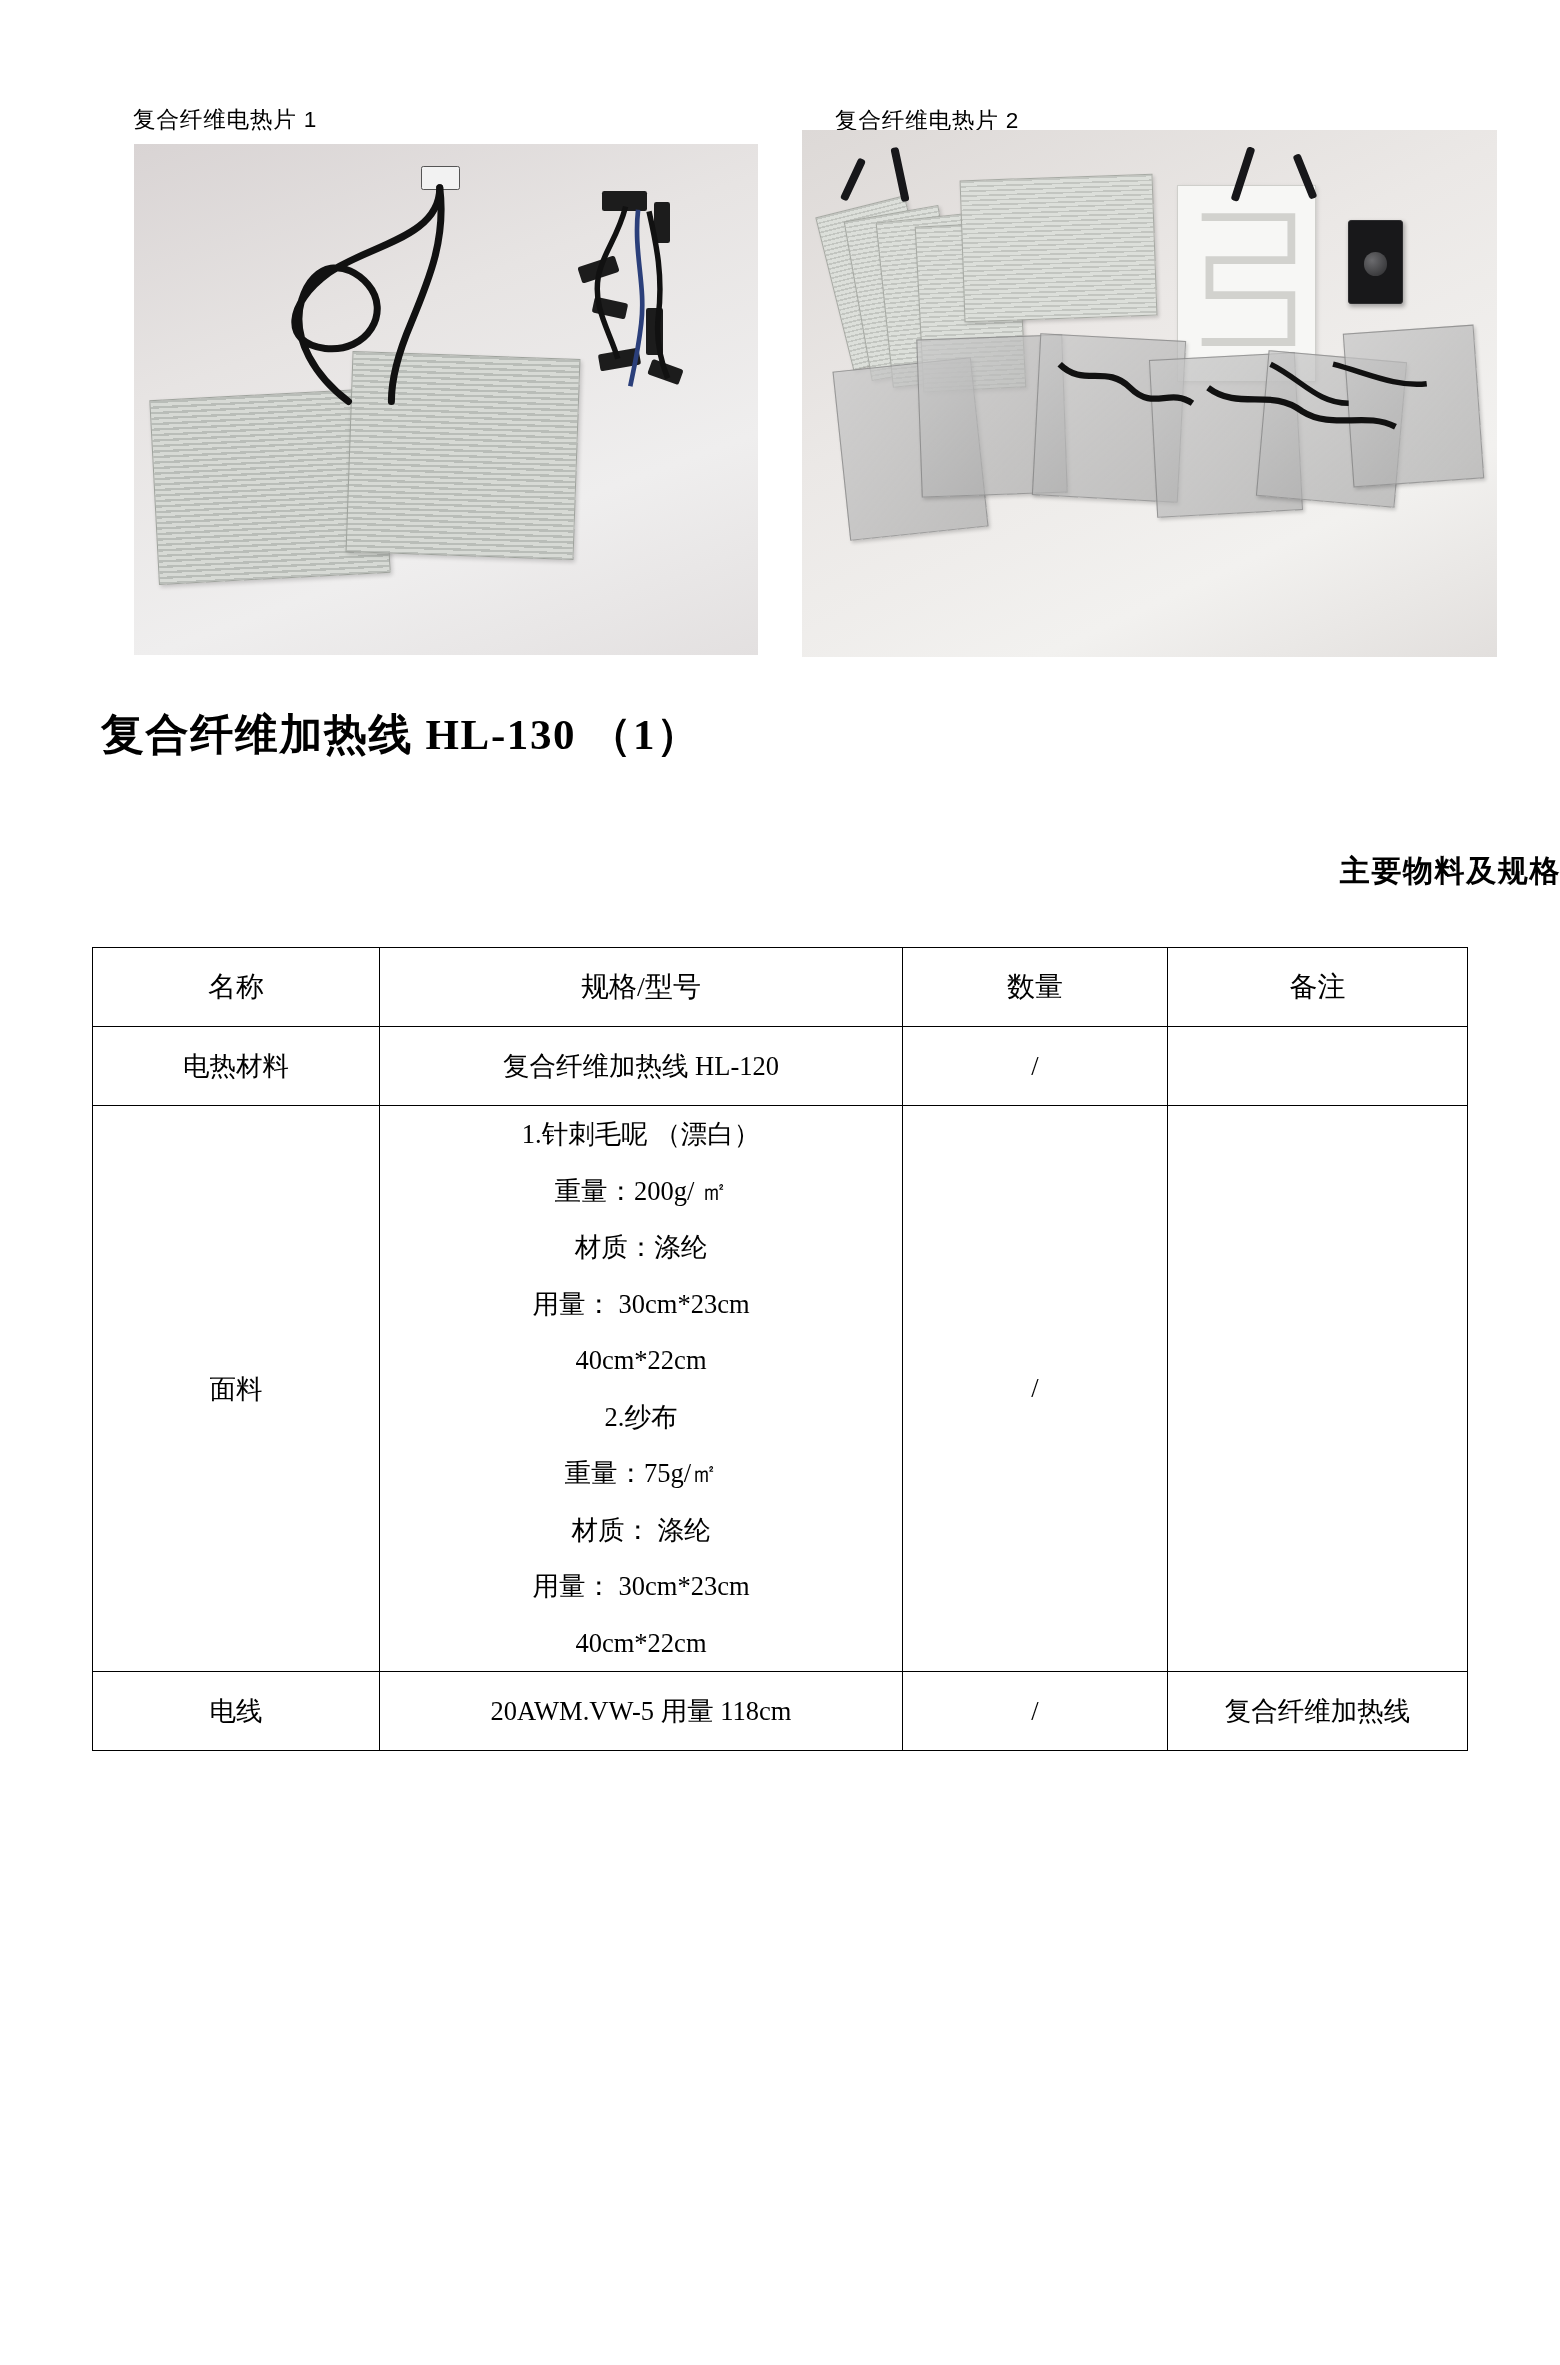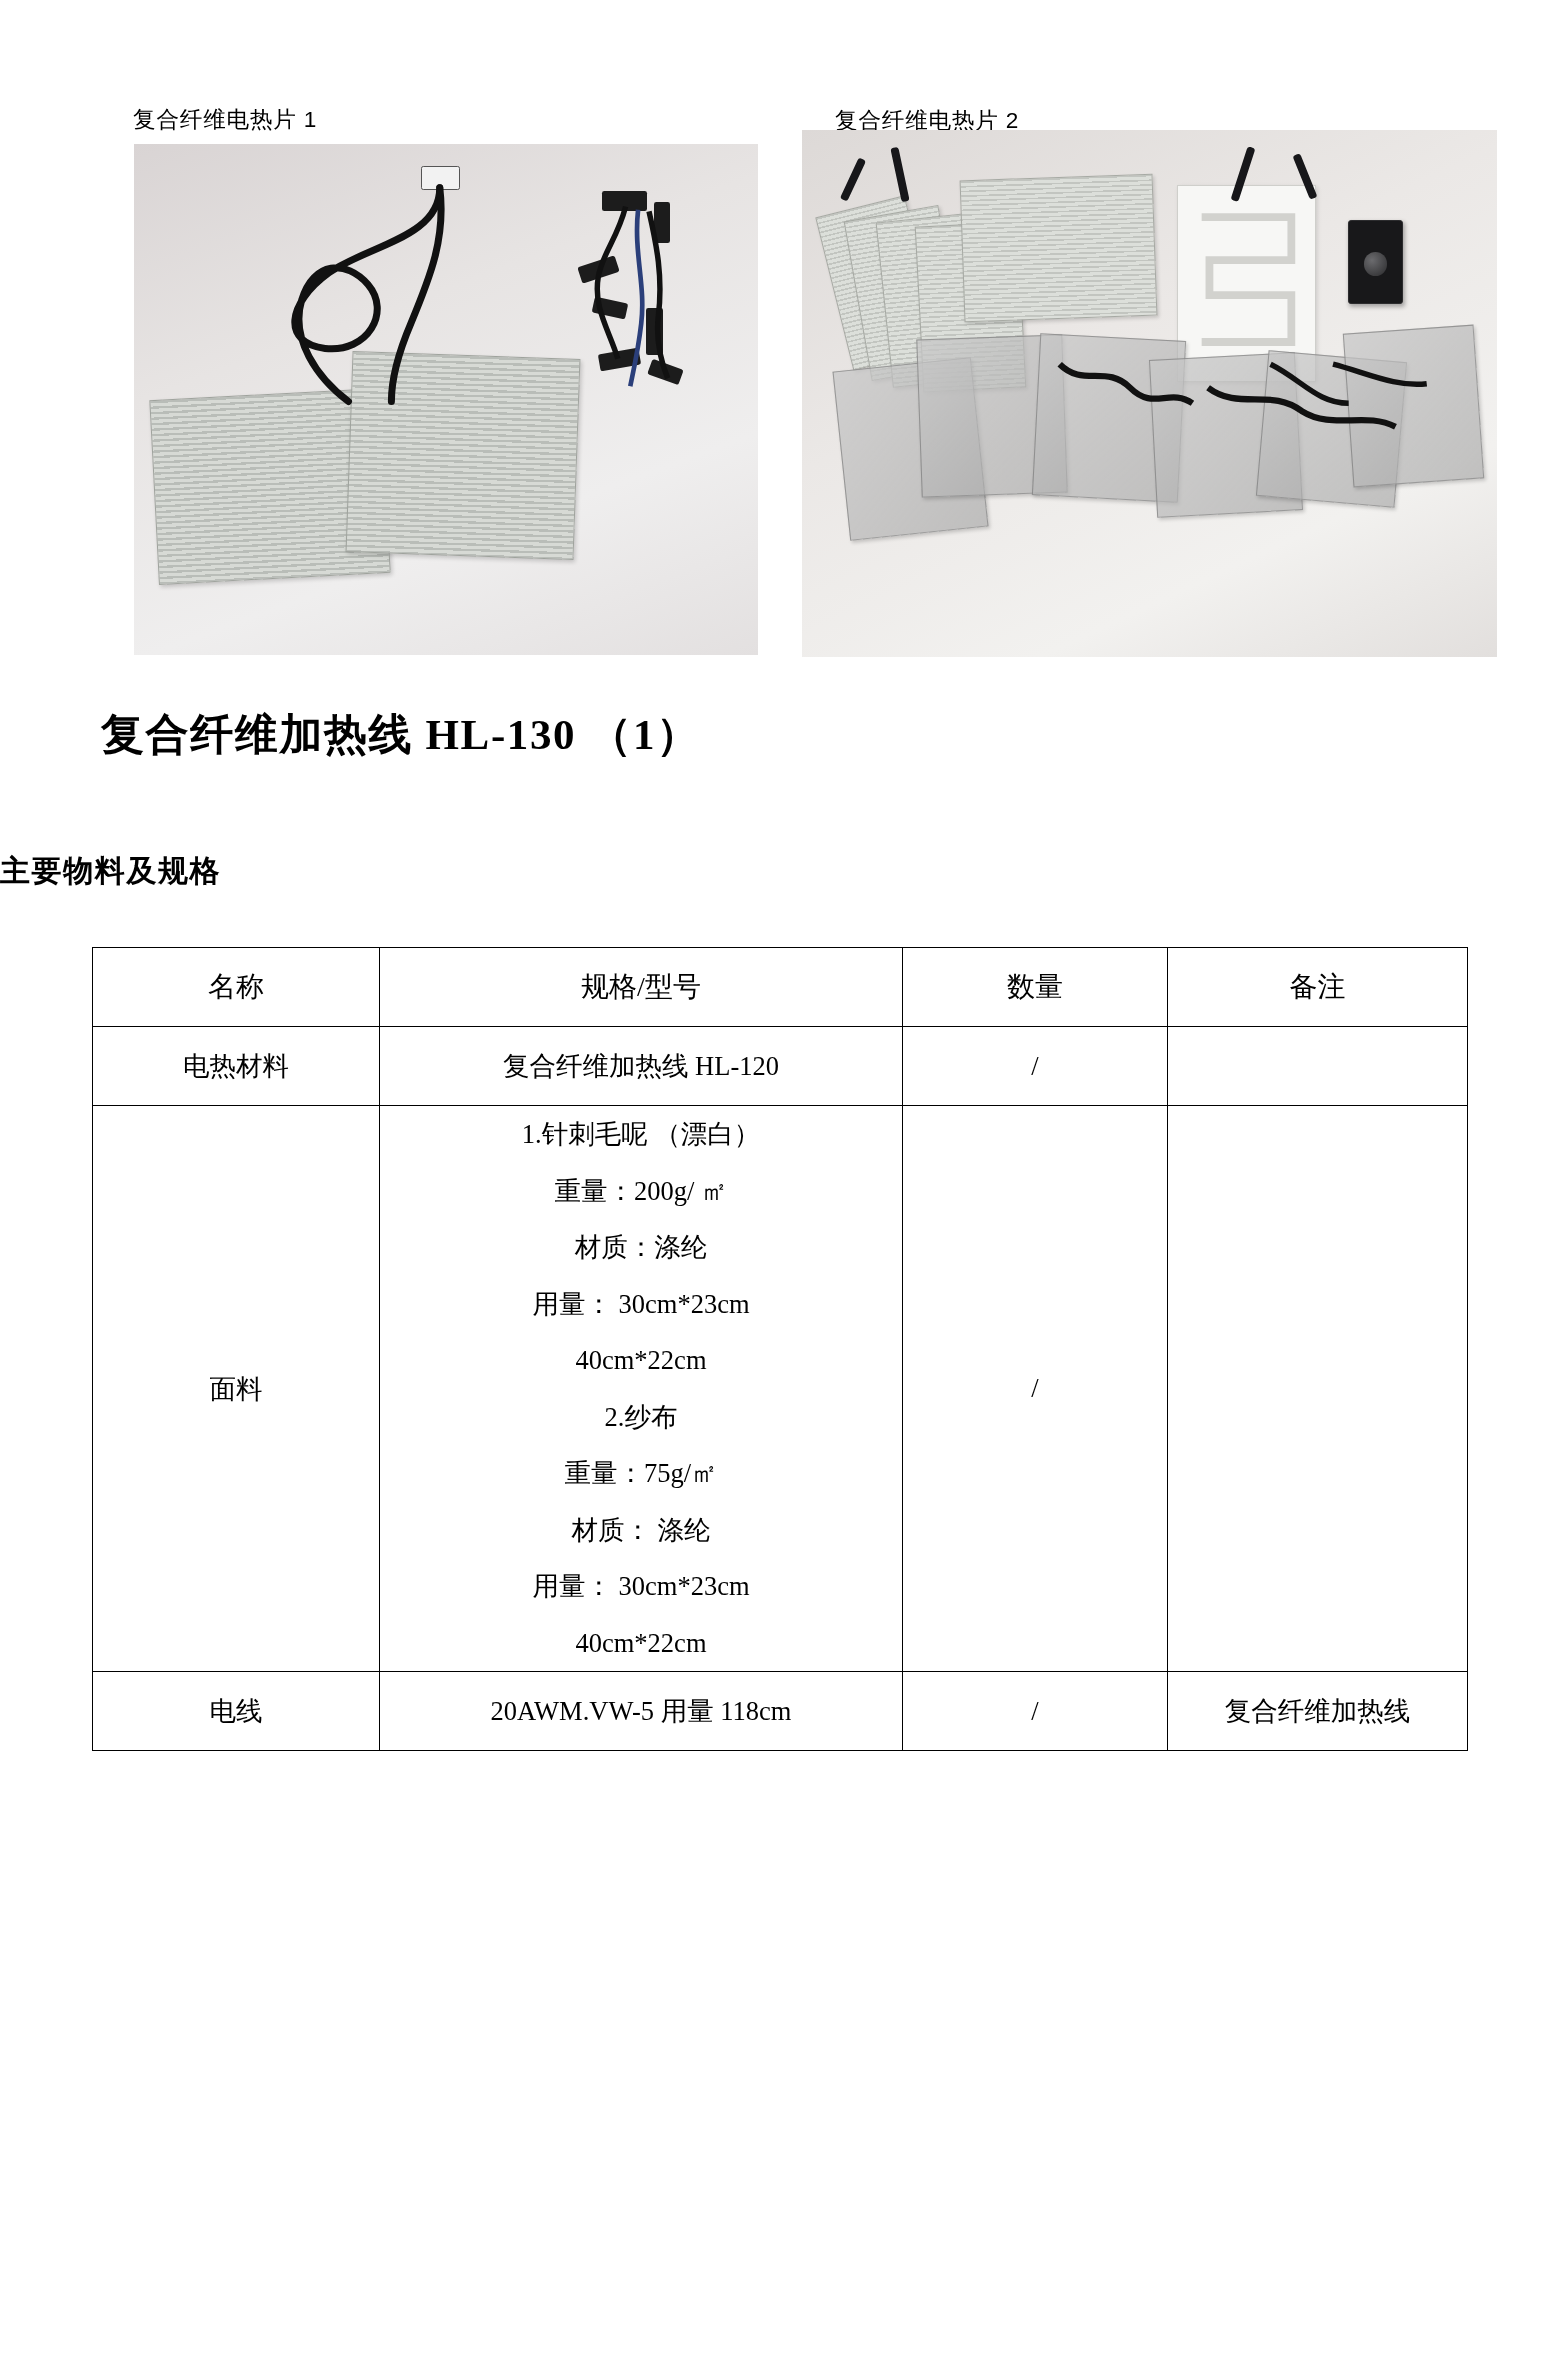--- a/index.html
+++ b/index.html
@@ -157,21 +157,21 @@
     font-weight: bold;
     font-size: 43px;
     letter-spacing: 1.6px;
     white-space: nowrap;
   }
   .section-title {
     position: absolute;
     left: 0;
     top: 851px;
     width: 1561px;
-    text-align: left;
+    text-align: right;
     font-family: "Liberation Serif", "DejaVu Serif", serif;
     font-weight: bold;
     font-size: 30px;
     letter-spacing: 1.6px;
   }
 
   
   .spec-table {
     position: absolute;
     left: 92px;

